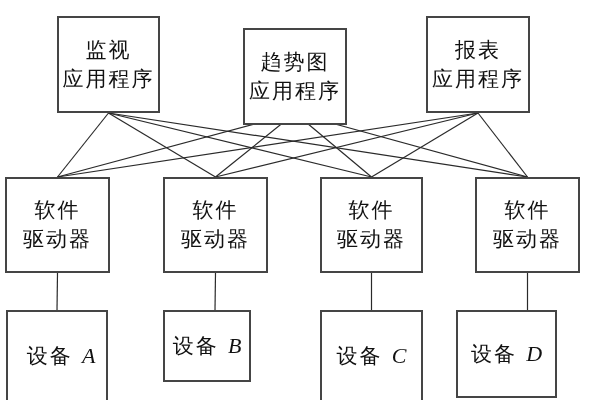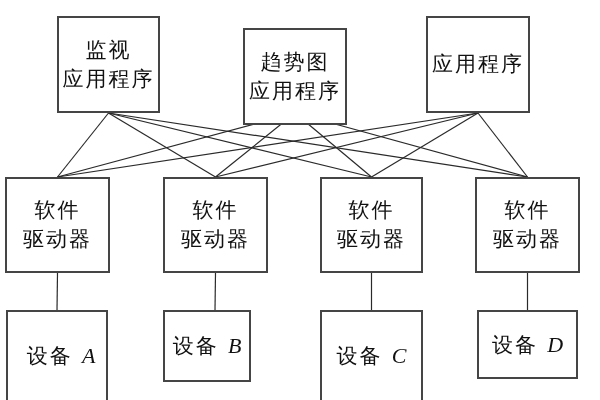--- a/index.html
+++ b/index.html
@@ -53,21 +53,21 @@
   #n-app1{left:57px;top:16px;width:103px;height:97px;}
   #n-app2{left:243px;top:16px;width:104px;height:97px;margin-top:12px;}
   #n-app3{left:426px;top:16px;width:104px;height:97px;}
   #n-drv1{left:5px;top:177px;width:105px;height:96px;}
   #n-drv2{left:163px;top:177px;width:105px;height:96px;}
   #n-drv3{left:320px;top:177px;width:103px;height:96px;}
   #n-drv4{left:475px;top:177px;width:105px;height:96px;}
   #n-dev1{left:6px;top:310px;width:102px;height:92px;padding-left:8px;}
   #n-dev2{left:163px;top:310px;width:88px;height:72px;}
   #n-dev3{left:320px;top:310px;width:103px;height:92px;}
-  #n-dev4{left:477px;top:310px;width:101px;height:69px;}
+  #n-dev4{left:456px;top:310px;width:101px;height:88px;}
 </style>
 </head>
 <body>
 
 <div class="stage">
 
   <svg id="edges-svg" class="edges" viewBox="0 0 600 400" xmlns="http://www.w3.org/2000/svg">
       <line x1="108.5" y1="113" x2="57.5" y2="177" stroke="#2a2a2a" stroke-width="1.2"></line>
       <line x1="108.5" y1="113" x2="215.5" y2="177" stroke="#2a2a2a" stroke-width="1.2"></line>
       <line x1="108.5" y1="113" x2="371.5" y2="177" stroke="#2a2a2a" stroke-width="1.2"></line>
@@ -88,20 +88,21 @@
 
   <div class="box" id="n-app1">
     <div class="ln">监视</div>
     <div class="ln">应用程序</div>
   </div>
   <div class="box" id="n-app2">
     <div class="ln">趋势图</div>
     <div class="ln">应用程序</div>
   </div>
   <div class="box" id="n-app3">
+    <div class="ln">报表</div>
     <div class="ln">应用程序</div>
   </div>
 
   <div class="box" id="n-drv1">
     <div class="ln">软件</div>
     <div class="ln">驱动器</div>
   </div>
   <div class="box" id="n-drv2">
     <div class="ln">软件</div>
     <div class="ln">驱动器</div>

